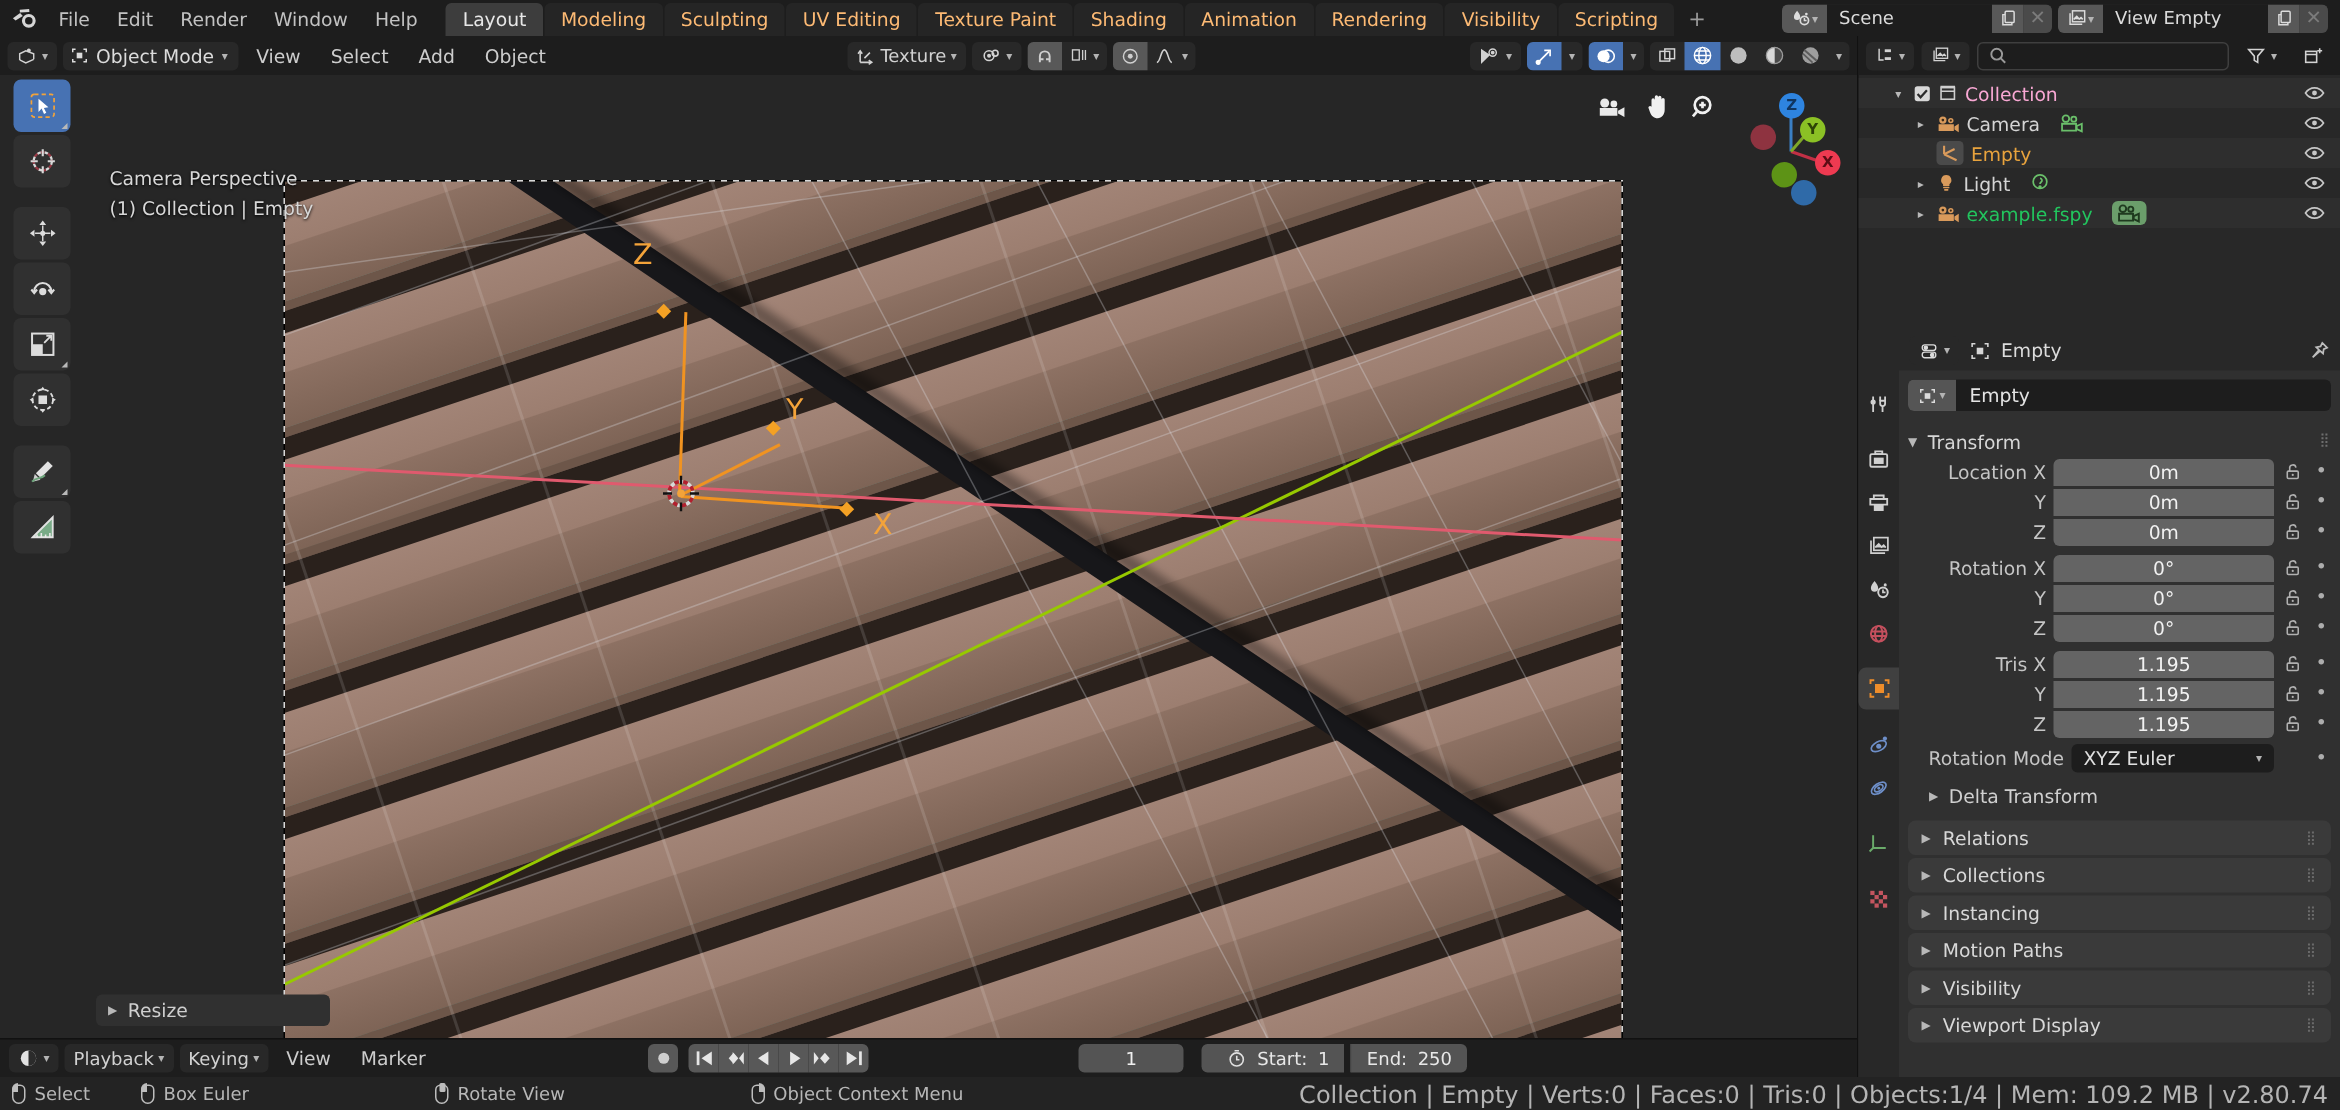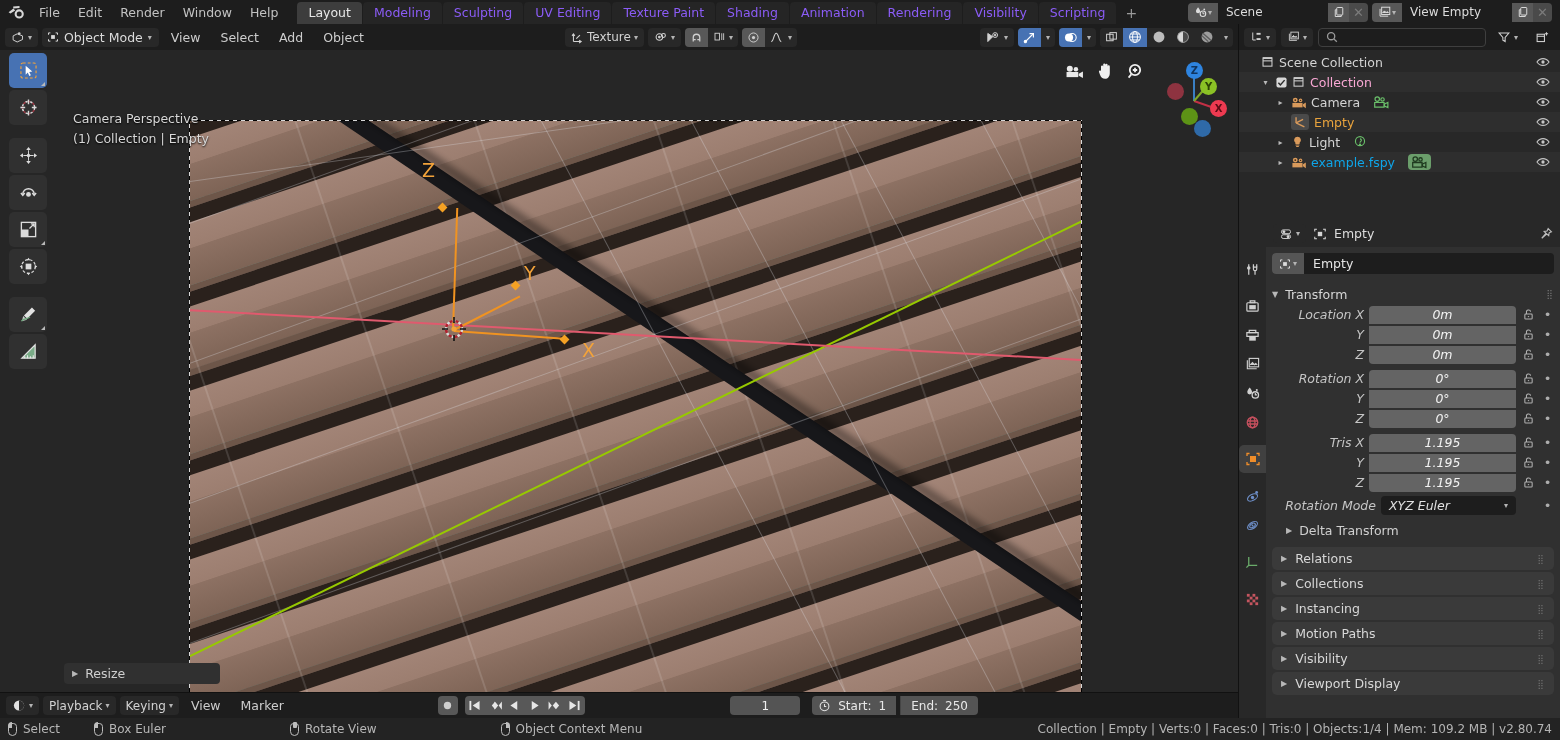--- a/index.html
+++ b/index.html
@@ -7,21 +7,21 @@
     background:#1d1d1d; color:#e5e5e5;
     font-family:"DejaVu Sans","Liberation Sans",sans-serif; font-size:12px; }
   .app { position:relative; width:1560px; height:740px; display:flex; flex-direction:column; }
 
   
   .topbar { height:24px; background:#1d1d1d; display:flex; align-items:center;
             padding:0 4px; flex:none; gap:0; }
   .blender-logo { width:26px; height:22px; display:flex; align-items:center; justify-content:center; }
   .menu-item { padding:3px 9px; color:#c2c2c2; font-size:12.5px; white-space:nowrap; border-radius:3px; }
   .wstabs { display:flex; align-items:flex-end; height:24px; margin-left:10px; gap:1px; }
-  .wstab { padding:4px 11px 5px; font-size:12.5px; color:#8b5cf6; background:#252525;
+  .wstab { padding:4px 11px 5px; font-size:12.5px; color:#fdba74; background:#252525;
            border-radius:4px 4px 0 0; white-space:nowrap; height:22px; line-height:14px;}
   .wstab.active { background:#3d3d3d; color:#e8e8e8; }
   .wstab-plus { padding:4px 8px; color:#9a9a9a; font-size:14px; line-height:13px;}
   .topbar-right { margin-left:auto; display:flex; align-items:center; gap:4px; padding-right:4px;}
 
   .idblock { display:flex; align-items:center; height:19px; border-radius:4px; overflow:hidden; background:#282828; }
   .idblock .ic { background:#585858; width:30px; height:19px; display:flex; align-items:center;
                  justify-content:center; gap:1px; color:#dcdcdc; }
   .idblock .nm { background:#1d1d1d; color:#dcdcdc; padding:0 8px; height:19px; line-height:19px;
                  min-width:110px; font-size:12px; }
@@ -158,40 +158,40 @@
   .namefield { display:flex; align-items:center; height:21px; background:#1d1d1d; border-radius:4px;
                overflow:hidden; margin-bottom:9px; }
   .namefield .pre { background:#555; width:32px; height:21px; display:flex; align-items:center;
                     justify-content:center; gap:2px;}
   .namefield .val { padding:0 9px; color:#e4e4e4; font-size:12.5px; line-height:21px; }
   .panel-hd { display:flex; align-items:center; gap:7px; height:22px; color:#d6d6d6; font-size:12.5px; }
   .panel-hd .grip { margin-left:auto; color:#6e6e6e; font-size:9px; letter-spacing:1px; }
   .closed-panel { background:#3a3a3a; border-radius:5px; height:23px; display:flex; align-items:center;
                   gap:8px; padding:0 9px; margin-bottom:2px; color:#d8d8d8; font-size:12.5px; }
   .closed-panel .grip{ margin-left:auto; color:#6a6a6a; font-size:9px; letter-spacing:1px;}
-  .prow { display:flex; align-items:center; height:19px; margin-bottom:1px; gap:5px;font-style:italic; }
+  .prow { display:flex; align-items:center; height:19px; margin-bottom:1px; gap:5px; }
   .plabel { width:92px; text-align:right; color:#c5c5c5; font-size:12.5px; }
   .pval { flex:1; background:#646464; border-radius:4px; height:18px; display:flex;
           align-items:center; justify-content:center; color:#f2f2f2; font-size:12.5px; }
   .pval.first { border-radius:4px 4px 0 0; }
   .pval.mid { border-radius:0; }
   .pval.last { border-radius:0 0 4px 4px; }
   .plock { width:15px; display:flex; align-items:center; justify-content:center; color:#b0b0b0;}
   .pdot { width:13px; text-align:center; color:#adadad; font-size:13px;}
   .pdrop { flex:1; background:#1d1d1d; border-radius:4px; height:19px; display:flex;
            align-items:center; padding:0 8px; color:#e0e0e0; font-size:12.5px; }
   .sub-panel { display:flex; align-items:center; gap:7px; height:22px; padding-left:14px;
                color:#d0d0d0; font-size:12.5px; margin-top:4px;}
   .tri { font-size:8px; color:#b8b8b8; }
 
   
   .statusbar { height:22px; background:#232323; display:flex; align-items:center;
                padding:0 8px; gap:0; font-size:12px; color:#b7b7b7; flex:none; }
   .st-item { display:flex; align-items:center; gap:6px; margin-right:34px; }
-  .st-right { margin-left:auto; color:#b4b4b4; font-size:12px; }
+  .st-right { margin-left:auto; color:#b4b4b4; font-size:16px; }
   .mouse-ic { width:9px; height:13px; border:1.4px solid #bdbdbd; border-radius:4px 4px 5px 5px;
               position:relative; flex:none;}
   .mouse-ic:before{ content:""; position:absolute; left:-1.4px; top:-1.4px; width:4.2px; height:5.5px;
               background:#bdbdbd; border-radius:4px 0 0 0;}
   .mouse-ic.right:before{ left:auto; right:-1.4px; border-radius:0 4px 0 0;}
   .mouse-ic.mid:before{ left:2.2px; top:-1.4px; width:3.4px; border-radius:1px;}
   svg { display:block; }
 </style>
 </head>
 <body>
@@ -814,21 +814,21 @@
                 <rect x="10.5" y="1" width="2" height="10"></rect>
                 <path d="M1.5 1v10L9 6z"></path>
               </svg>
           </div>
         </div>
 
         <div style="flex:1"></div>
 
         <div class="tl-num">1</div>
         <div style="width:4px"></div>
-        <div class="tl-field" style="border-radius:4px 0 0 4px; padding-left:6px;">
+        <div class="tl-field" style="border-radius:4px 0 0 4px; padding-left:17px;">
           <span>
             <svg width="13" height="13" viewBox="0 0 16 16" fill="none" stroke="#e0e0e0" stroke-width="1.3">
               <circle cx="8" cy="9" r="5.4"></circle>
                 <path d="M8 6v3.2h2.2"></path>
                 <path d="M6.2 1.8h3.6"></path>
               </svg>
           </span>
           <span>Start:</span>
           <span>1</span>
         </div>
@@ -877,37 +877,20 @@
           </div>
           <div class="hbtn flat">
             <svg width="14" height="13" viewBox="0 0 16 16" fill="none" stroke="#d2d2d2" stroke-width="1.3">
               <rect x="2" y="4" width="9" height="9"></rect>
                 <path d="M2 6.5h9"></path>
               <path d="M11.5 3.5h4M13.5 1.5v4"></path>
               </svg>
           </div>
         </div>
         <div class="out-body" id="outliner-tree">
-            <div class="orow" style="padding-left: 6px;">
-              <span class="disc"></span>
-              <span style="display: flex; align-items: center;">
-                <svg width="13" height="13" viewBox="0 0 16 16" fill="none" stroke="#cfcfcf" stroke-width="1.3">
-                  <rect x="2.5" y="3" width="11" height="9.5"></rect>
-                  <path d="M2 2h12"></path>
-                  <path d="M2.5 6h11"></path>
-                </svg>
-              </span>
-              <span style="color: rgb(212, 212, 212);">Scene Collection</span>
-              <span class="eye">
-                <svg width="14" height="12" viewBox="0 0 16 14" fill="none" stroke="#c6c6c6" stroke-width="1.3">
-                  <path d="M1 7s2.6-4 7-4 7 4 7 4-2.6 4-7 4-7-4-7-4z"></path>
-                  <circle cx="8" cy="7" r="1.9" fill="#c6c6c6" stroke="none"></circle>
-                </svg>
-              </span>
-            </div>
             <div class="orow alt" style="padding-left: 21px;">
               <span class="disc">▾</span>
               <span>
                 <svg width="11" height="11" viewBox="0 0 12 12">
                   <rect x=".5" y=".5" width="11" height="11" rx="2" fill="#d8d8d8"></rect>
                   <path d="M2.6 6.2 4.8 8.6 9.4 3.4" stroke="#2b2b2b" stroke-width="1.6" fill="none"></path>
                 </svg>
               </span>
               <span style="display: flex; align-items: center;">
                 <svg width="13" height="13" viewBox="0 0 16 16" fill="none" stroke="#cfcfcf" stroke-width="1.3">
@@ -998,21 +981,21 @@
               <span style="display: flex; align-items: center;">
                 <svg width="15" height="13" viewBox="0 0 18 16" fill="#d99a5b">
                   <circle cx="5" cy="5" r="3"></circle>
                   <circle cx="11.5" cy="5.4" r="2.2"></circle>
                   <circle cx="5" cy="5" r="1.1" fill="#3a2a1a"></circle>
                   <circle cx="11.5" cy="5.4" r="0.9" fill="#3a2a1a"></circle>
                   <path d="M1.5 8.5h12.5v5.5H1.5z"></path>
                   <path d="M14.5 10.3 18 8v7l-3.5-2.3z"></path>
                 </svg>
               </span>
-              <span style="color: #0ea5e9;">example.fspy</span>
+              <span style="color: #22c55e;">example.fspy</span>
               <span style="display: flex; align-items: center; margin-left: 8px;">
                 <span style="display:inline-flex;background:#6b9e6b;border-radius:4px;padding:1px 3px">
                   <svg width="17" height="14" viewBox="0 0 20 16" fill="none" stroke="#1f3a1f" stroke-width="1.5">
                     <circle cx="5" cy="4.6" r="2.6"></circle>
                     <circle cx="11.2" cy="5" r="2"></circle>
                     <path d="M2 8.6h11v5.4H2z"></path>
                     <path d="M13.5 10.4 17.5 8.6v6l-4-1.8z"></path>
                   </svg>
                 </span>
               </span>

